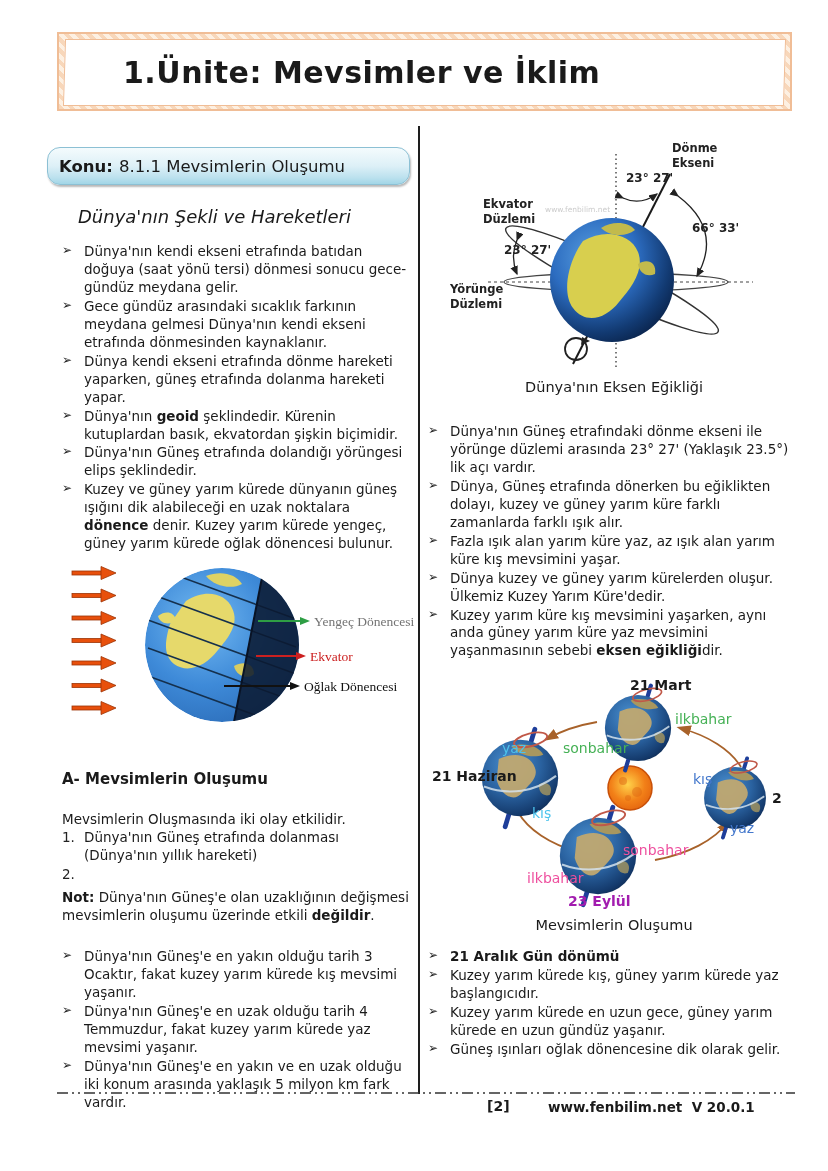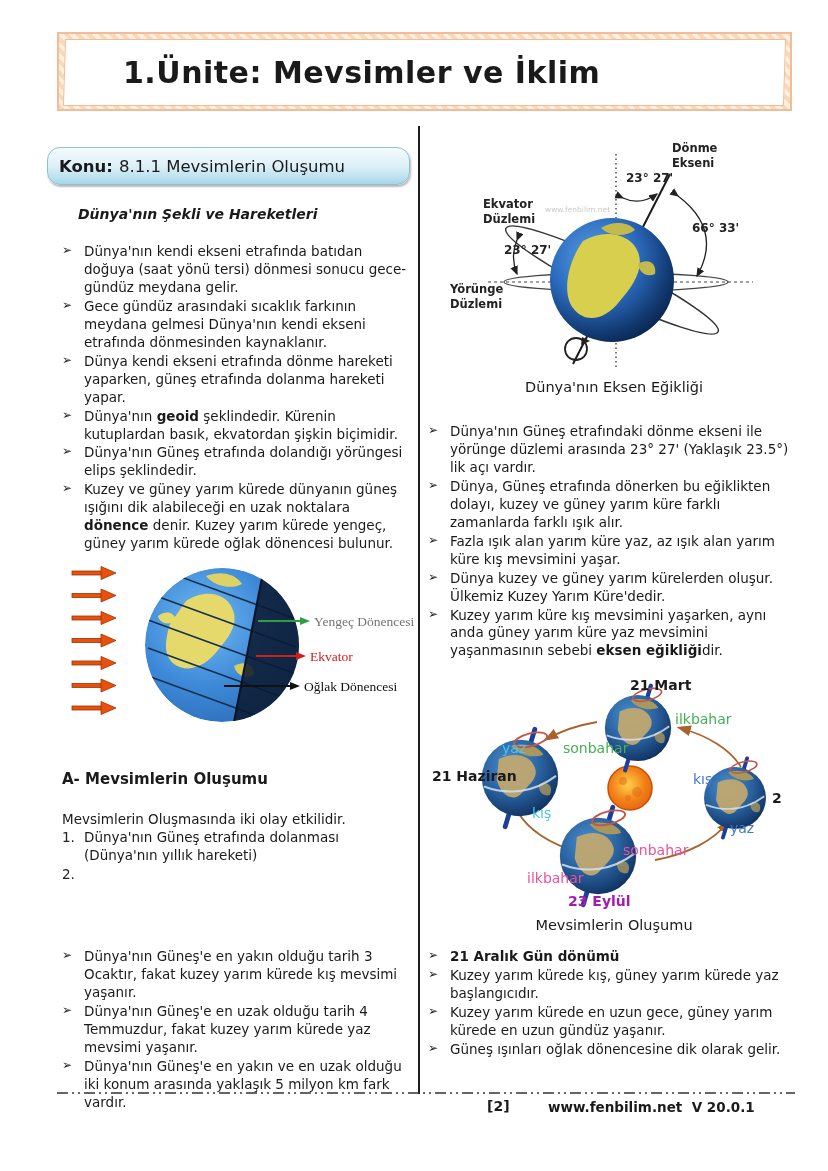--- a/index.html
+++ b/index.html
@@ -18,21 +18,21 @@
   .footer-page{position:absolute;left:487px;top:1098px;font-size:14px;font-weight:bold;}
   .footer-site{position:absolute;left:548px;top:1099px;width:196px;text-align:right;
        font-size:13.5px;font-weight:bold;white-space:nowrap;}
   
   .konu{position:absolute;left:47px;top:147px;width:350px;height:36px;border-radius:13px;
        border:1px solid #8cc0d4;display:flex;align-items:center;padding-left:11px;font-size:16.5px;
        background:linear-gradient(180deg,#f4fbfd 0%,#ddf0f7 50%,#bce1ee 82%,#a2d6e7 100%);
        box-shadow:1px 2px 2px rgba(0,0,0,.28);}
   .konu b{margin-right:6px;}
   
-  .h-italic{position:absolute;left:78px;top:206px;font-size:14px;font-weight:bold;font-style:italic;}
+  .h-italic{position:absolute;left:78px;top:206px;font-size:18px;font-weight:normal;font-style:italic;}
   .h-bold{position:absolute;font-size:15px;font-weight:bold;}
   .para{position:absolute;font-size:13.5px;line-height:1.34;}
   .blist{position:absolute;font-size:13.5px;line-height:1.33;}
   .li{display:flex;margin-bottom:1px;}
   .li .mk{width:22px;flex:none;font-size:12px;color:#222;}
   .nlist .li .mk{font-size:13.5px;}
   
   .fig-label{position:absolute;font-family:"Liberation Serif",serif;font-size:13.5px;white-space:nowrap;}
   .tilt-label{position:absolute;font-size:11.5px;font-weight:bold;line-height:1.3;white-space:pre-line;color:#222;}
   .tilt-angle{position:absolute;font-size:12px;font-weight:bold;white-space:nowrap;color:#222;}
@@ -149,20 +149,21 @@
   <div class="para" style="left:62px;top:810px;width:354px;">Mevsimlerin Oluşmasında iki olay etkilidir.</div>
   <div class="blist nlist" style="left:62px;top:829px;width:354px;">
       <div class="li">
         <span class="mk">1.</span>
         <span class="tx">Dünya'nın Güneş etrafında dolanması (Dünya'nın yıllık hareketi)</span>
       </div>
       <div class="li">
         <span class="mk">2.</span>
       </div>
     </div>
+  <div class="para" style="left:62px;top:888px;width:354px;"><b>Not:</b> Dünya'nın Güneş'e olan uzaklığının değişmesi mevsimlerin oluşumu üzerinde etkili <b>değildir</b>.</div>
   <div class="blist" style="left:62px;top:948px;width:354px;">
       <div class="li">
         <span class="mk">➢</span>
         <span class="tx">Dünya'nın Güneş'e en yakın olduğu tarih 3 Ocaktır, fakat kuzey yarım kürede kış mevsimi yaşanır.</span>
       </div>
       <div class="li">
         <span class="mk">➢</span>
         <span class="tx">Dünya'nın Güneş'e en uzak olduğu tarih 4 Temmuzdur, fakat kuzey yarım kürede yaz mevsimi yaşanır.</span>
       </div>
       <div class="li">

